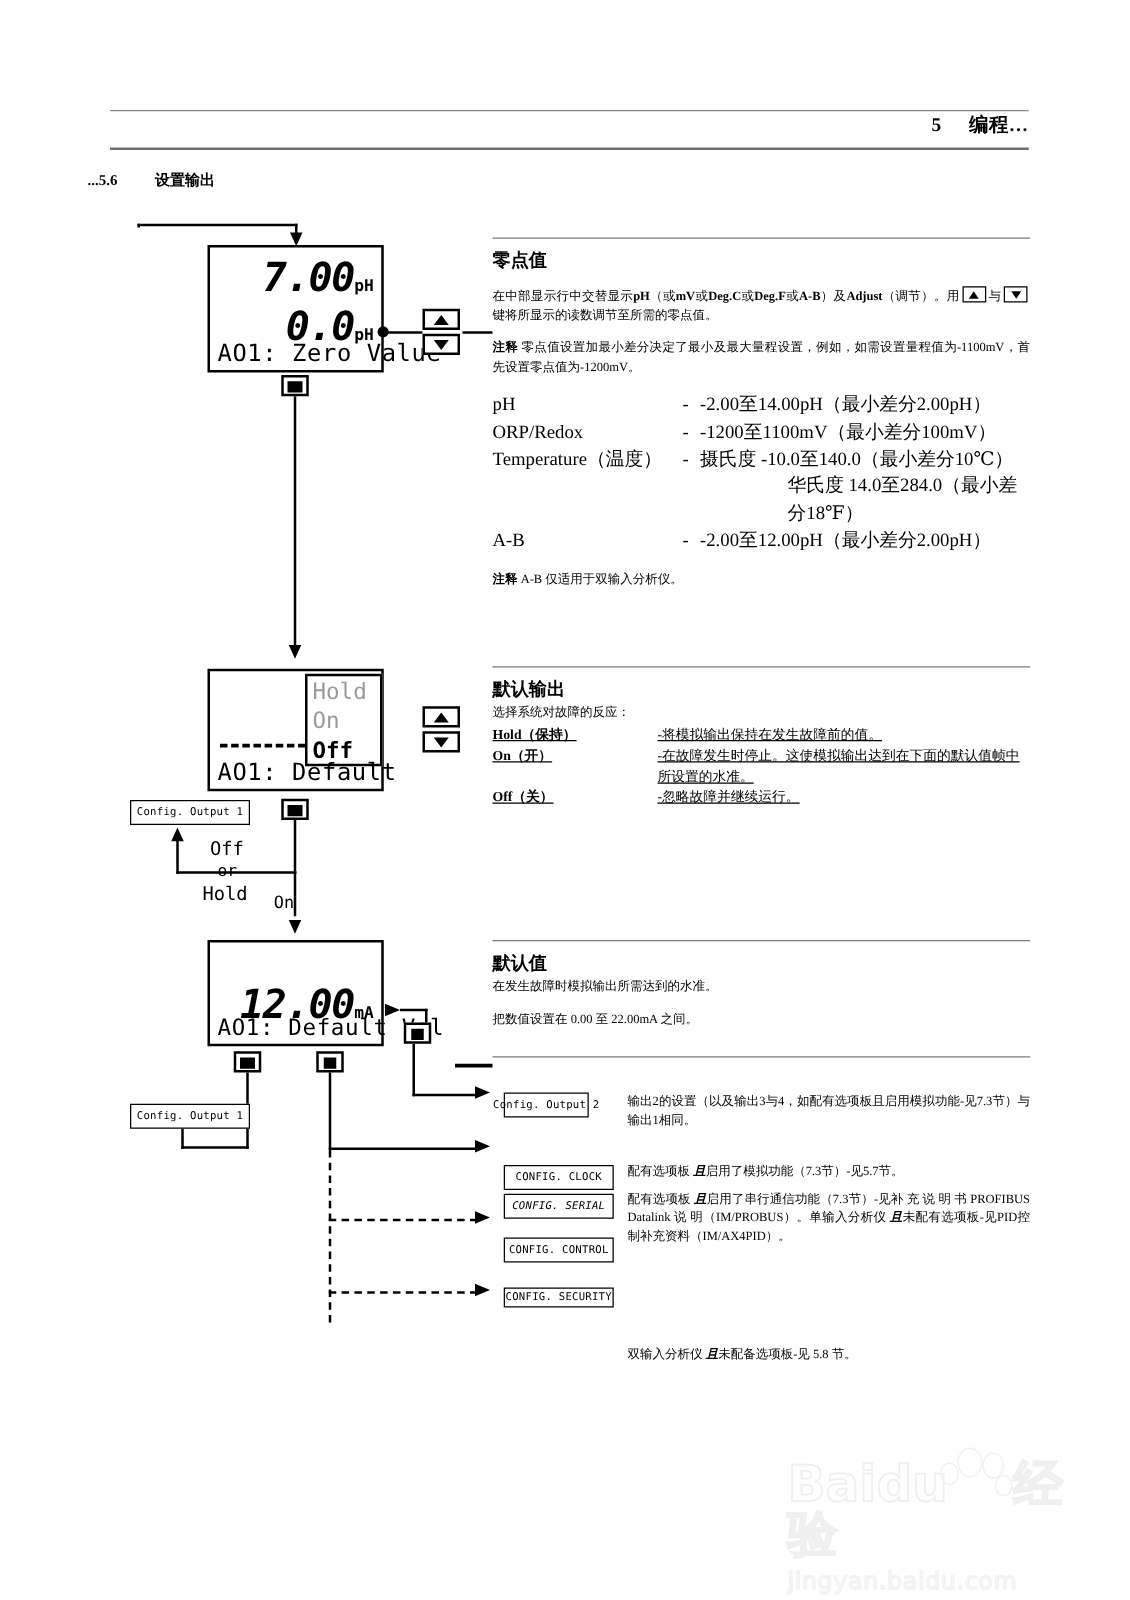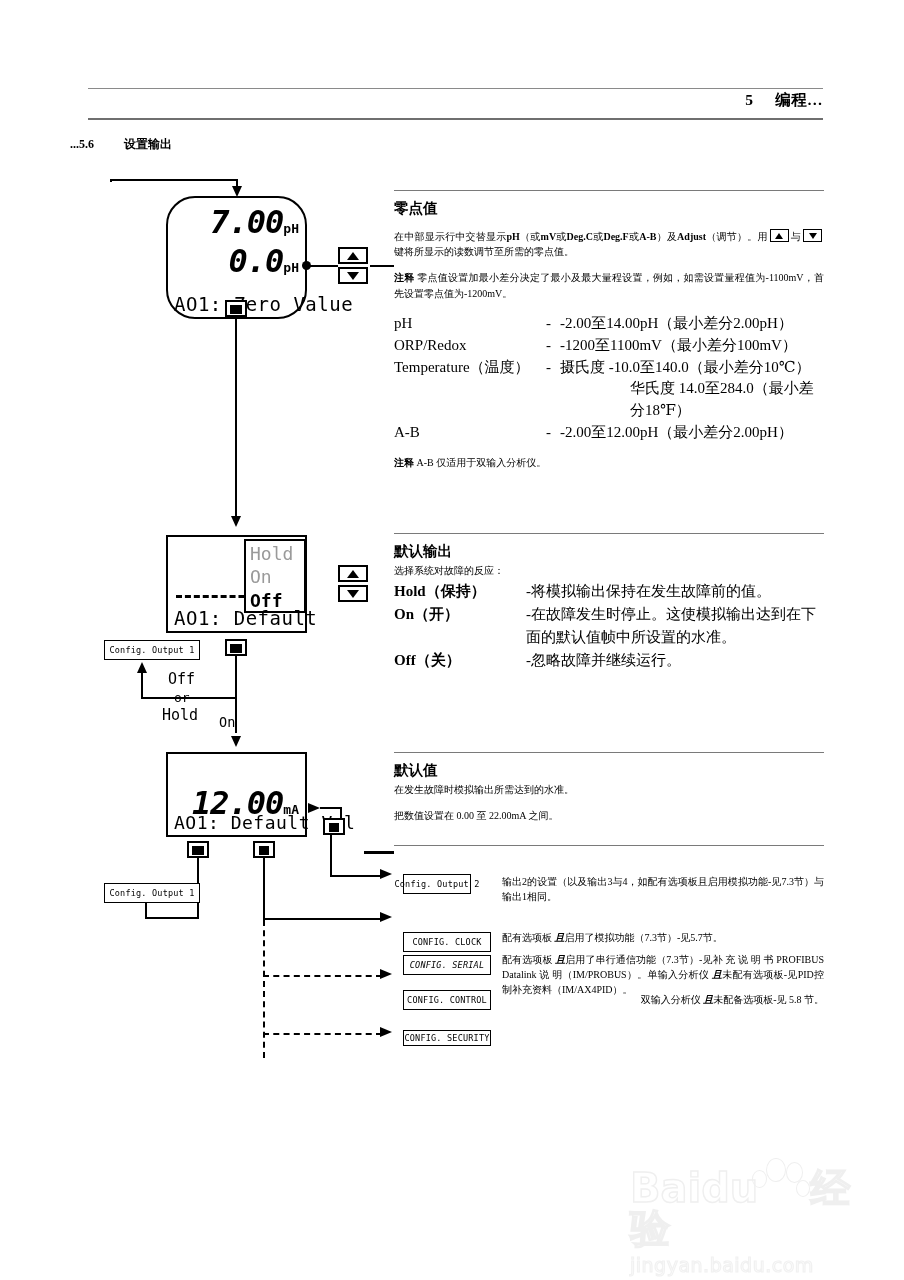--- a/index.html
+++ b/index.html
@@ -68,21 +68,21 @@
 
   
   .spec { font-size: 15px; line-height: 1.46; margin-top: 12px; }
   .spec-row { display: flex; }
   .spec-label { width: 152px; flex: none; }
   .spec-dash { width: 14px; flex: none; }
   .spec-val { flex: 1; }
   .spec-val.ind { padding-left: 70px; }
 
   
-  .deflist { font-size: 15px; line-height: 1.52; margin-top: 2px; }
+  .deflist { font-size: 11px; line-height: 1.52; margin-top: 2px; text-decoration: underline; }
   .def-row { display: flex; }
   .def-term { width: 132px; flex: none; font-weight: bold; }
   .def-desc { flex: 1; }
 
   
   .lcd {
     position: absolute; border: 2.2px solid #000; background: #fff;
     font-family: "DejaVu Sans Mono", "Liberation Mono", monospace;
   }
   .lcd-big {
@@ -227,21 +227,21 @@
 
   <div class="sec-title">
     <span class="sec-num">...5.6</span><span>设置输出</span>
   </div>
 
   <div class="ln lnh" style="left:110px; top:179px; width:128px;"></div>
   <div class="ln lnv" style="left:110px; top:179px; height:3px;"></div>
   <div class="ln lnv" style="left:236px; top:179px; height:12px;"></div>
   <div class="arr-down" style="left:231.5px; top:186px;"></div>
 
-  <div class="lcd" style="left:166px; top:196px; width:141px; height:123px;border-radius:29px;">
+  <div class="lcd" style="left:166px; top:196px; width:141px; height:102px;">
     <div class="lcd-big" style="position:absolute; right:6px; top:5px;">
       <span class="lcd-digits">7.00</span><span class="lcd-unit">pH</span>
     </div>
     <div class="lcd-big" style="position:absolute; right:6px; top:44px;">
       <span class="lcd-digits">0.0</span><span class="lcd-unit">pH</span>
     </div>
     <div class="lcd-bottom">AO1: Zero Value</div>
   </div>
 
   <div class="ln lnh" style="left:307px; top:265px; width:31px;"></div>
@@ -420,21 +420,21 @@
     <span>CONFIG. CONTROL</span>
   </div>
   <div class="cfgbox" style="left:403px; top:1030px; width:88px; height:16px;">
     <span>CONFIG. SECURITY</span>
   </div>
 
   <div class="botrow" style="top:930px;"><span>配有选项板</span>&nbsp;<span class="ital">且</span><span>启用了模拟功能（7.3节）-见5.7节。</span></div>
 
   <div class="botrow just" style="top:952px;"><span>配有选项板</span>&nbsp;<span class="ital">且</span><span>启用了串行通信功能（7.3节）-见补 充 说 明 书 PROFIBUS  Datalink  说 明（IM/PROBUS）。单输入分析仪</span>&nbsp;<span class="ital">且</span><span>未配有选项板-见PID控制补充资料（IM/AX4PID）。</span></div>
 
-  <div class="botrow" style="top:992px;text-align:right;"><span>双输入分析仪</span>&nbsp;<span class="ital">且</span><span>未配备选项板-见 5.8 节。</span></div>
+  <div class="botrow" style="top:1076px;"><span>双输入分析仪</span>&nbsp;<span class="ital">且</span><span>未配备选项板-见 5.8 节。</span></div>
 
   <div class="wm">
     <div class="paw">
       <i style="left:16px; top:0px; width:20px; height:24px;"></i>
       <i style="left:36px; top:4px; width:17px; height:21px;"></i>
       <i style="left:2px; top:12px; width:15px; height:18px;"></i>
       <i style="left:46px; top:22px; width:14px; height:17px;"></i>
     </div>
     <div class="wm-main"><span>Baidu</span><span style="display:inline-block; width:52px;"></span><span>经验</span></div>
     <div class="wm-sub">jingyan.baidu.com</div>

